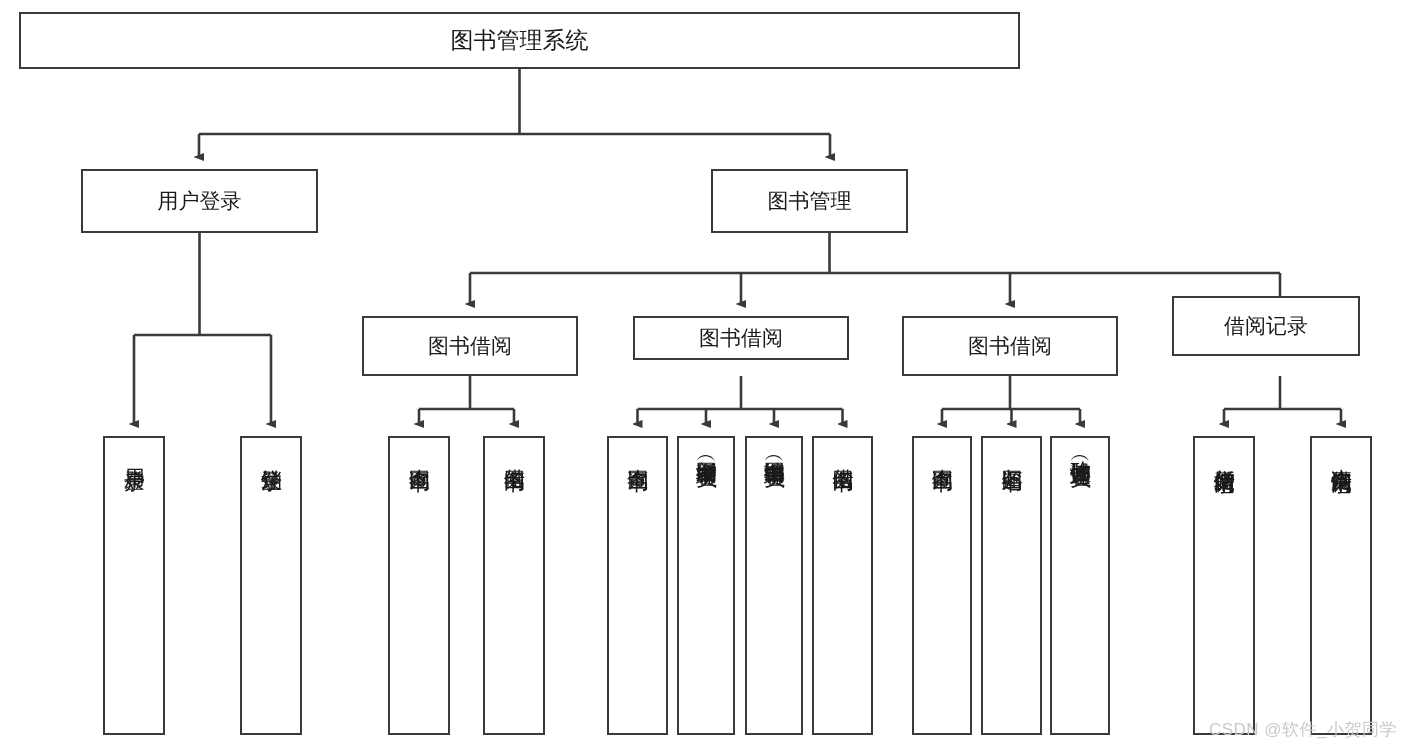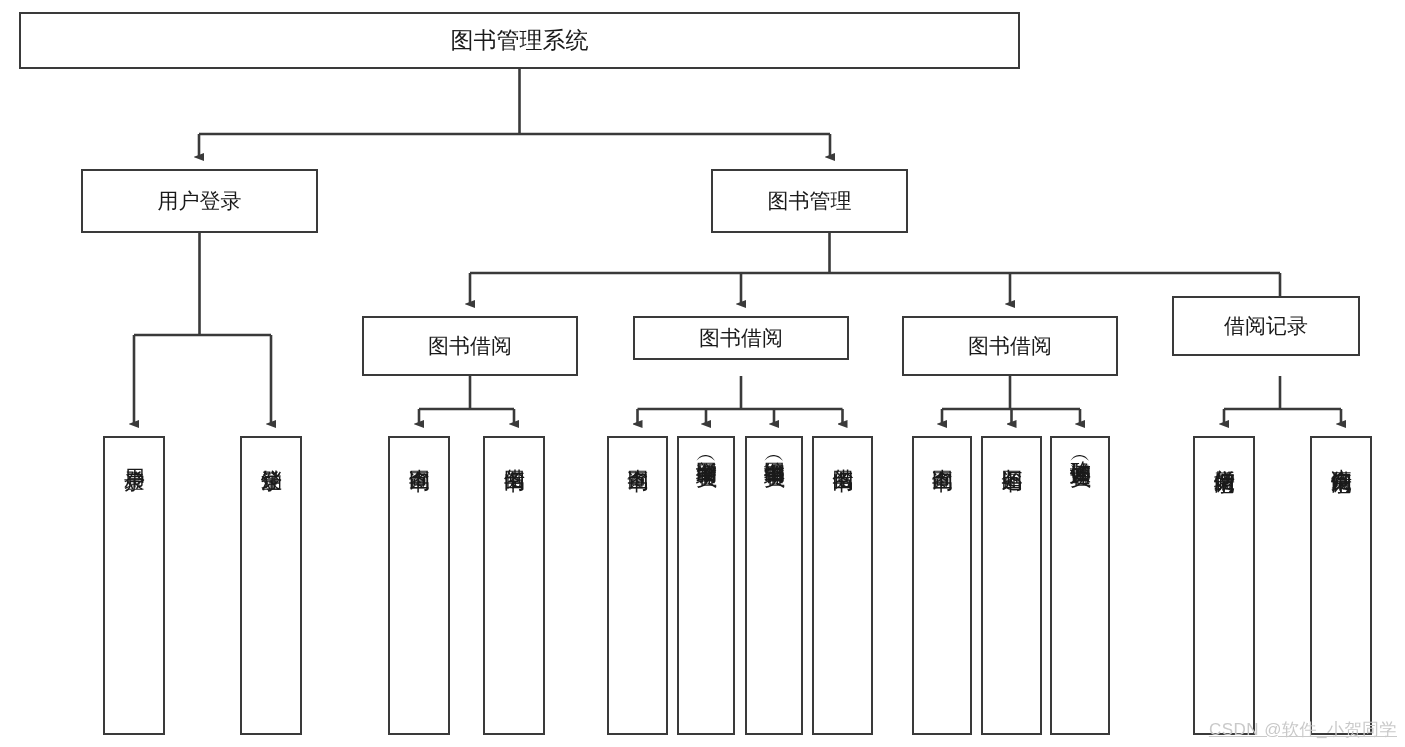--- a/index.html
+++ b/index.html
@@ -63,21 +63,20 @@
     white-space: nowrap;
   }
   #watermark {
     position: absolute;
     right: 8px;
     bottom: 6px;
     font-size: 17px;
     color: #c9c9c9;
     letter-spacing: 0.5px;
     white-space: nowrap;
-    text-decoration: underline;
   }
 </style>
 </head>
 <body>
 
 <div id="canvas">
 
   <svg id="edges" viewBox="0 0 1405 747">
     <defs>
       <marker id="arrow" markerWidth="10" markerHeight="10" refX="4" refY="5" orient="auto" markerUnits="userSpaceOnUse">

